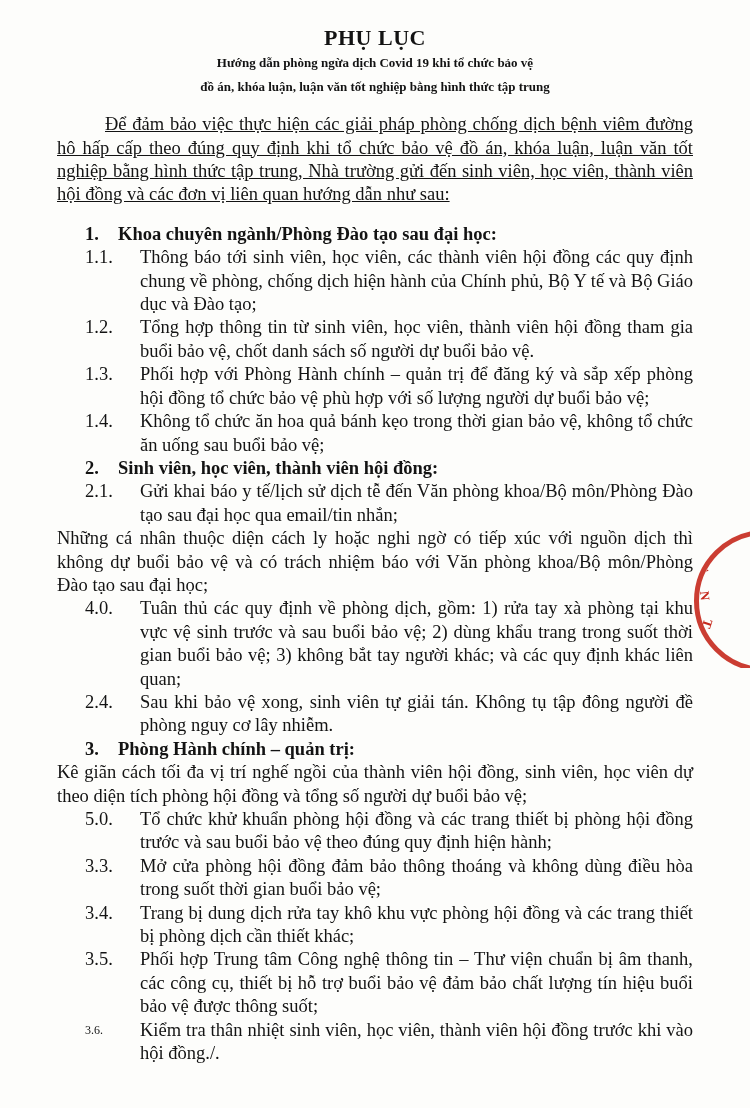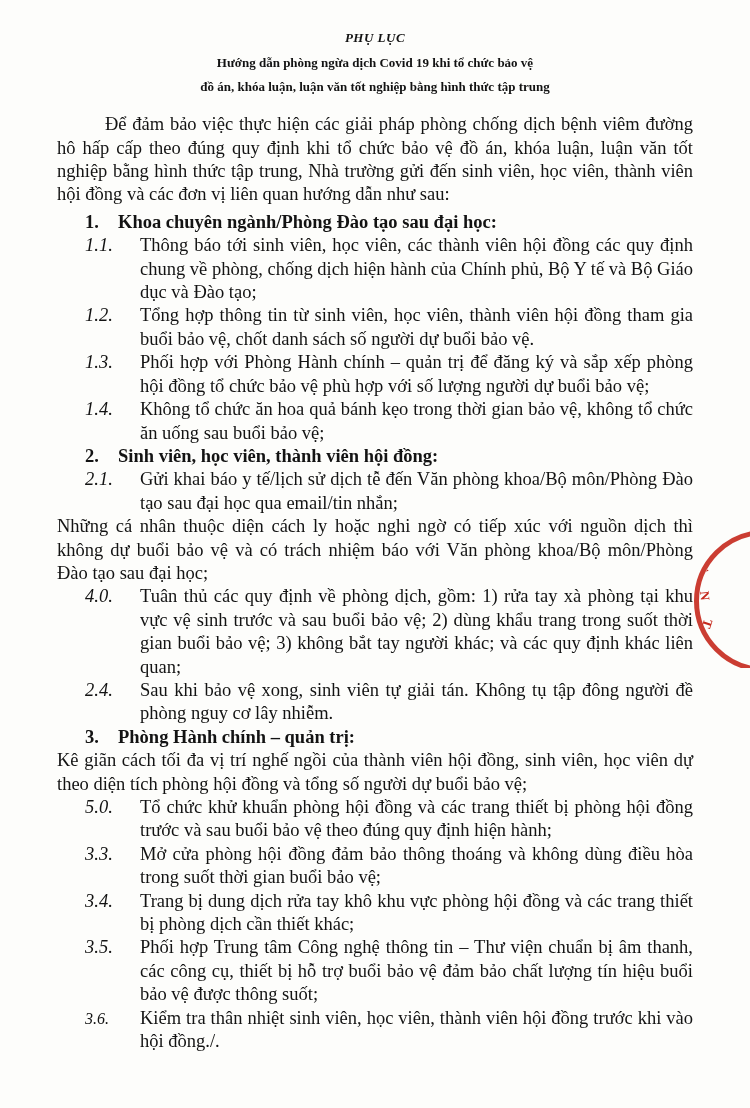--- a/index.html
+++ b/index.html
@@ -11,48 +11,48 @@
     background: #fdfdfb;
     color: #131313;
     font-family: "Liberation Serif", "DejaVu Serif", serif;
     font-size: 18.5px;
     line-height: 23.4px;
     box-sizing: border-box;
     padding: 26px 57px 20px 57px;
     overflow: hidden;
   }
   .title-block { text-align: center; font-weight: bold; }
-  .doc-title { font-size: 13px; letter-spacing: 0.5px; margin-bottom: 2px; font-style: italic; }
+  .doc-title { font-size: 22px; letter-spacing: 0.5px; margin-bottom: 2px; }
   .doc-subtitle { font-size: 13px; }
   .intro {
-    margin: 15px 0 4px 0;
+    margin: 15px 0 16px 0;
     text-align: justify;
     text-indent: 48px;
+    text-decoration: underline;
   }
   .sec-head {
     display: flex;
     font-weight: bold;
   }
   .sec-head .num {
     flex: 0 0 61px;
     box-sizing: border-box;
     padding-left: 28px;
   }
   .item { display: flex; }
   .item .num {
     flex: 0 0 83px;
     box-sizing: border-box;
     padding-left: 28px;
-    font-style: italic;
   }
   .item .item-text {
     flex: 1;
     text-align: justify;
   }
-  .item.small-num .num { font-size: 16px; }
+  .item.small-num .num { font-size: 12px; }
   
   .stamp {
     position: absolute;
     top: 528px;
     right: 0;
     width: 58px;
     height: 140px;
     overflow: hidden;
     pointer-events: none;
   }

